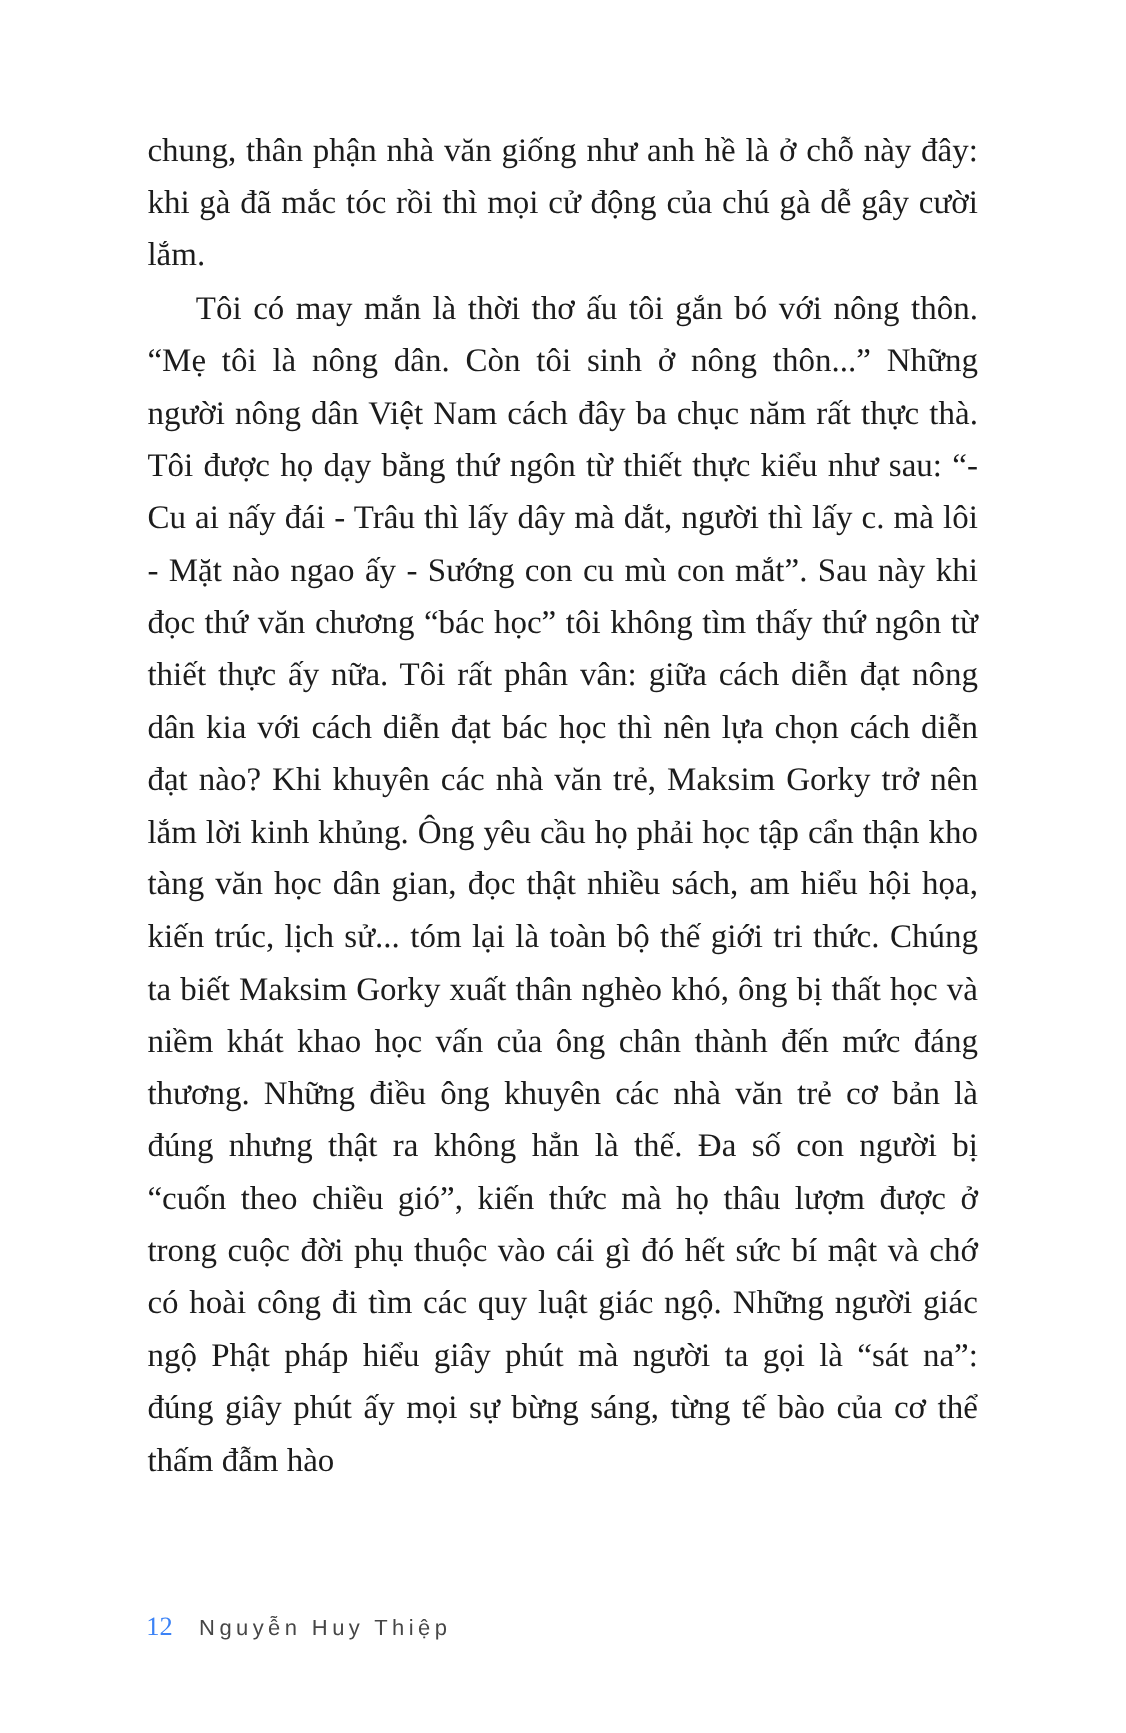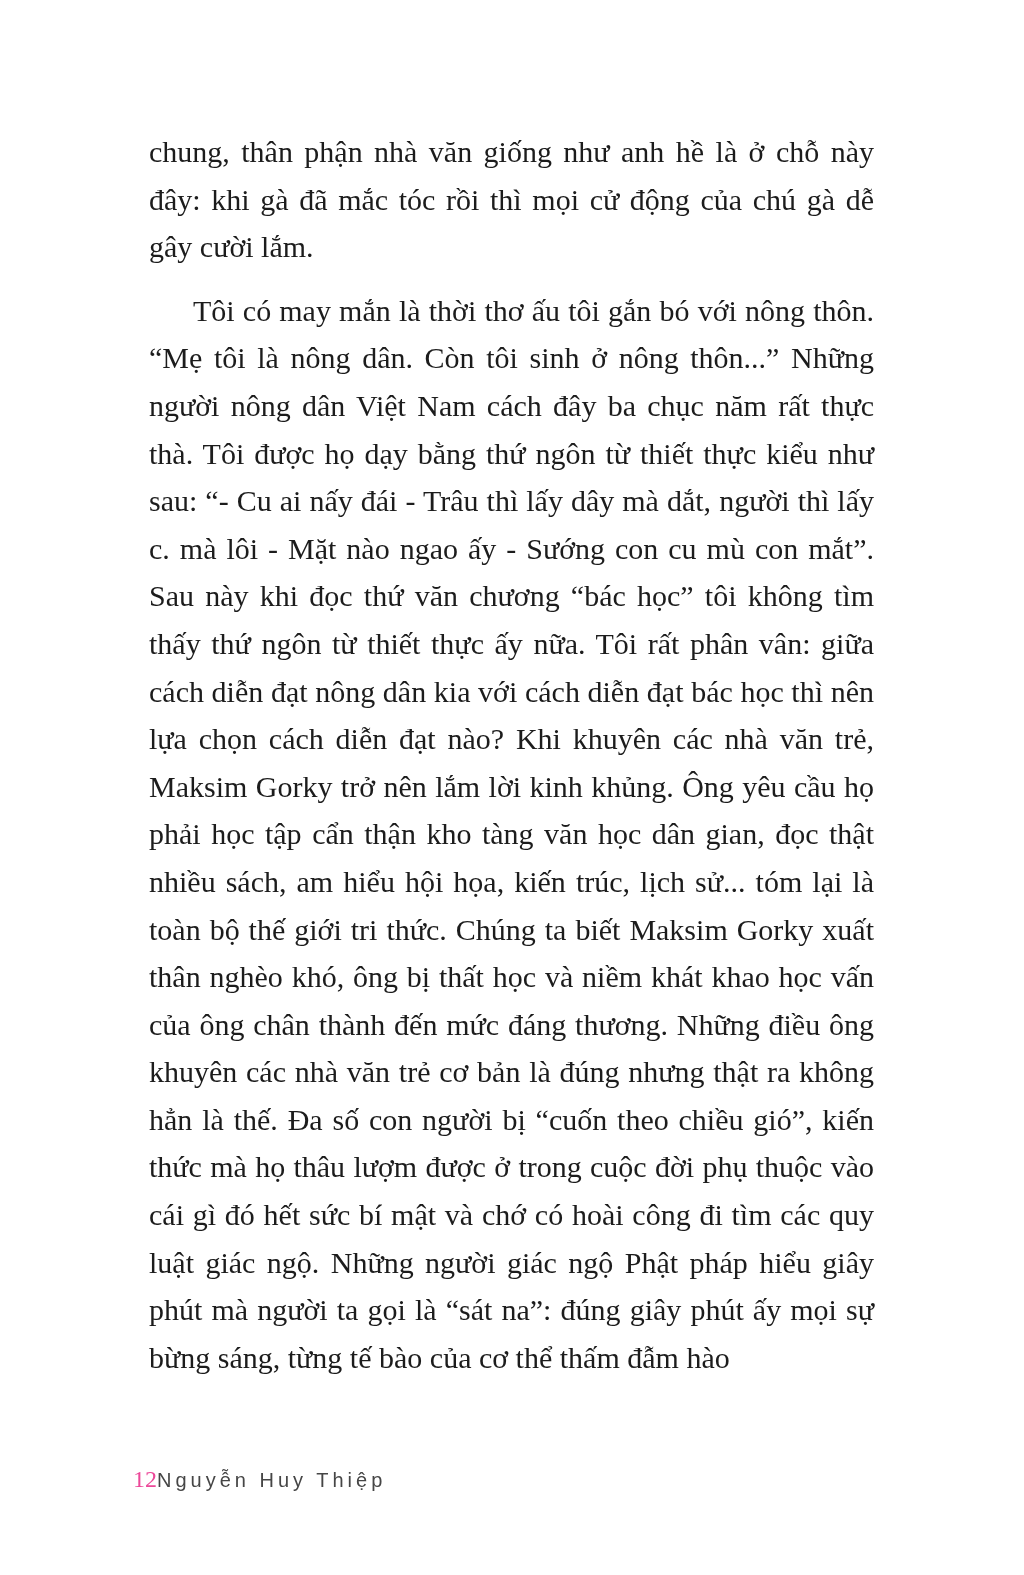--- a/index.html
+++ b/index.html
@@ -24,46 +24,47 @@
     top: 112px;
     width: 757px;
     font-family: "Liberation Serif", serif;
     font-size: 30px;
     line-height: 47.6px;
     color: #1c1c1c;
     text-align: justify;
     text-justify: inter-word;
   }
   .body-text p {
-    margin: 16px;
+    margin: 1px;
     padding: 0;
   }
   .body-text p.indent {
     text-indent: 44px;
   }
   .body-text .it {
   }
   .footer {
     position: absolute;
     left: 133px;
     top: 1466px;
     display: flex;
     align-items: baseline;
     color: #424242;
   }
   .page-number {
     font-family: "Liberation Serif", serif;
     font-size: 24px;
-    color: #ec4899;
+    color: #3b82f6;
   }
   .author-name {
     font-family: "Liberation Sans", sans-serif;
     font-size: 20px;
     letter-spacing: 4px;
     color: #464646;
+    margin-left: 24px;
   }
 </style>
 </head>
 <body>
 
 <div class="page">
 
   <div class="body-text">
       <p><span>chung, thân phận nhà văn giống như anh hề là ở chỗ này đây: khi gà đã mắc tóc rồi thì mọi cử động của chú gà dễ gây cười lắm.</span></p>
       <p class="indent"><span>Tôi có may mắn là thời thơ ấu tôi gắn bó với nông thôn. </span><span class="it">“Mẹ tôi là nông dân. Còn tôi sinh ở nông thôn...”</span><span> Những người nông dân Việt Nam cách đây ba chục năm rất thực thà. Tôi được họ dạy bằng thứ ngôn từ thiết thực kiểu như sau: </span><span class="it">“- Cu ai nấy đái - Trâu thì lấy dây mà dắt, người thì lấy c. mà lôi - Mặt nào ngao ấy - Sướng con cu mù con mắt”</span><span>. Sau này khi đọc thứ văn chương “bác học” tôi không tìm thấy thứ ngôn từ thiết thực ấy nữa. Tôi rất phân vân: giữa cách diễn đạt nông dân kia với cách diễn đạt bác học thì nên lựa chọn cách diễn đạt nào? Khi khuyên các nhà văn trẻ, Maksim Gorky trở nên lắm lời kinh khủng. Ông yêu cầu họ phải học tập cẩn thận kho tàng văn học dân gian, đọc thật nhiều sách, am hiểu hội họa, kiến trúc, lịch sử... tóm lại là toàn bộ thế giới tri thức. Chúng ta biết Maksim Gorky xuất thân nghèo khó, ông bị thất học và niềm khát khao học vấn của ông chân thành đến mức đáng thương. Những điều ông khuyên các nhà văn trẻ cơ bản là đúng nhưng thật ra không hẳn là thế. Đa số con người bị “cuốn theo chiều gió”, kiến thức mà họ thâu lượm được ở trong cuộc đời phụ thuộc vào cái gì đó hết sức bí mật và chớ có hoài công đi tìm các quy luật giác ngộ. Những người giác ngộ Phật pháp hiểu giây phút mà người ta gọi là “sát na”: đúng giây phút ấy mọi sự bừng sáng, từng tế bào của cơ thể thấm đẫm hào</span></p>

